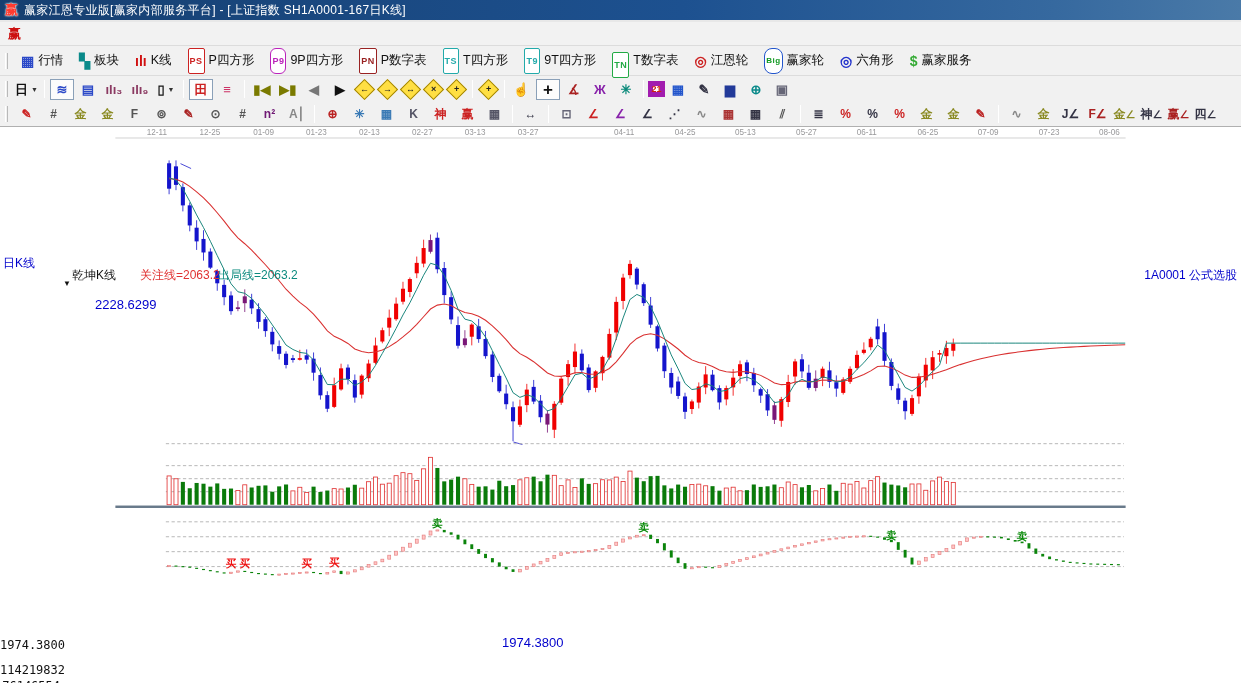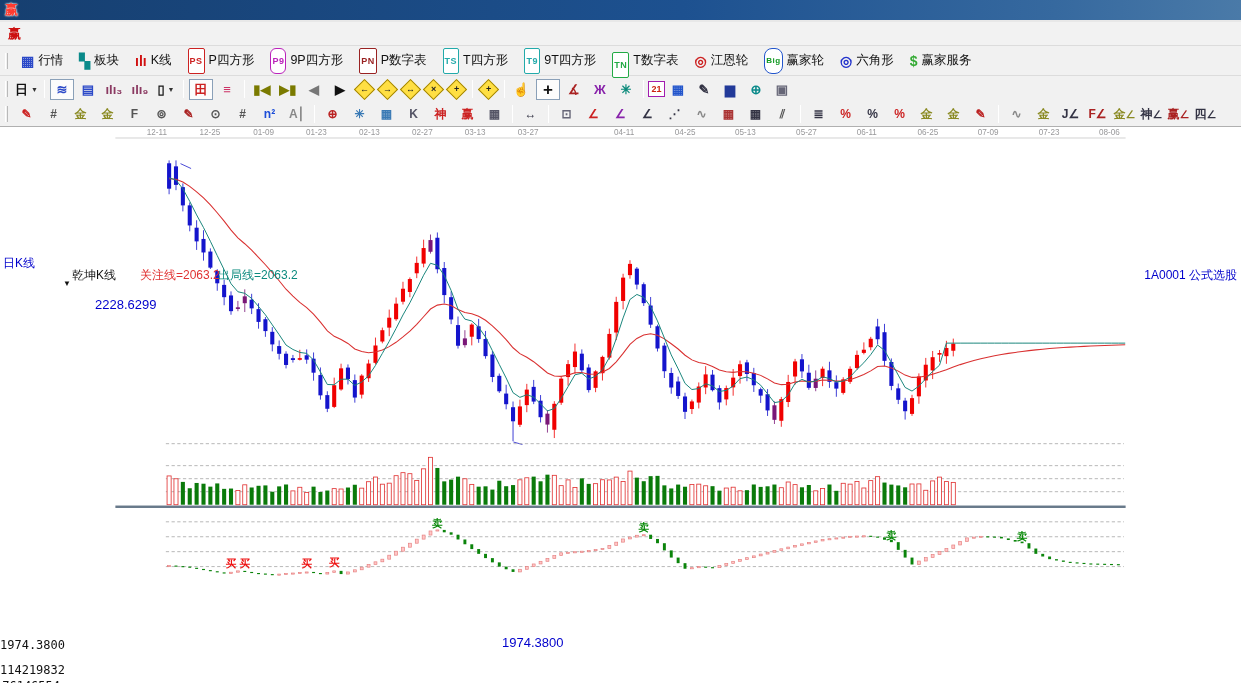--- a/index.html
+++ b/index.html
@@ -20,35 +20,36 @@
 .badge{font-size:9px;font-weight:bold;border:1px solid;background:#fff;min-width:16px;height:24px;display:flex;align-items:center;justify-content:center;padding:12px 1px;border-radius:2px;letter-spacing:.5px}
 .badge-round{border-radius:8px;font-size:8px}
 .tbtn{min-width:24px;height:21px;display:inline-flex;align-items:center;justify-content:center;font-size:13px;font-weight:bold;line-height:1;border:1px solid transparent;margin:0 1px}
 .tbtn.active{background:#fcfcfc;border:1px solid #8aa0b8}
 .tbtn.big{font-size:17px}
 .tbtn3{min-width:25px;height:20px;display:inline-flex;align-items:center;justify-content:center;font-size:12px;font-weight:bold;line-height:1;margin:0 1px}
 .dd-arrow{font-size:7px;color:#333;margin-left:3px}
 .sep{width:1px;height:18px;background:#c6c6c6;border-right:1px solid #fff;margin:0 4px}
 .dia{width:15px;height:15px;transform:rotate(45deg);background:#ffdf43;border:1px solid #a08200;display:inline-flex;align-items:center;justify-content:center;margin:0 4px}
 .dia>span{transform:rotate(-45deg);font-size:9px;font-weight:bold;color:#222;line-height:1}
-.cal21{width:17px;height:16px;border:1px solid #a21caf;background:#fff;color:#cc2211;font-size:9px;font-weight:bold;display:flex;align-items:center;justify-content:center}
+.cal21{width:17px;height:16px;border:5px solid #a21caf;background:#fff;color:#cc2211;font-size:9px;font-weight:bold;display:flex;align-items:center;justify-content:center}
 #chart{position:relative;width:1241px;height:556px;background:#fff;overflow:hidden}
 #cv{position:absolute;left:0;top:0}
 .lbl{position:absolute;font-size:12px;color:#111;line-height:14px;white-space:nowrap}
 .mono{font-family:"DejaVu Sans Mono",monospace;font-size:12px}
 .rlbl{left:0;width:60px;text-align:right}
 .blue{color:#0000cc}
 .red{color:#e03232}
 .teal{color:#0b8a7e}
 </style>
 </head>
 <body>
 
 <div class="titlebar">
   <span class="tb-logo">赢</span>
+  <span class="tb-title">赢家江恩专业版[赢家内部服务平台] - [上证指数 SH1A0001-167日K线]</span>
 </div>
 
 <div class="menubar">
   <span class="menu-logo">赢</span>
 </div>
 
 <div class="toolbar tb1" id="tb1">
     <span class="grip"></span>
     <div class="tb1-item">
       <span class="tb1-glyph" style="color: rgb(43, 73, 200);">▦</span>
@@ -163,21 +164,21 @@
     <span class="grip"></span>
     <span class="tbtn3" style="color: rgb(204, 34, 34);">✎</span>
     <span class="tbtn3" style="color: rgb(85, 85, 85);">#</span>
     <span class="tbtn3" style="color: rgb(138, 138, 34);">金</span>
     <span class="tbtn3" style="color: rgb(138, 138, 34);">金</span>
     <span class="tbtn3" style="color: rgb(85, 85, 85);">F</span>
     <span class="tbtn3" style="color: rgb(85, 85, 85);">⊚</span>
     <span class="tbtn3" style="color: rgb(170, 34, 34);">✎</span>
     <span class="tbtn3" style="color: rgb(85, 85, 85);">⊙</span>
     <span class="tbtn3" style="color: rgb(85, 85, 85);">#</span>
-    <span class="tbtn3" style="color: #1d4ed8;">n²</span>
+    <span class="tbtn3" style="color: #701a75;">n²</span>
     <span class="tbtn3" style="color: rgb(136, 136, 136);">A⎮</span>
     <span class="sep"></span>
     <span class="tbtn3" style="color: rgb(187, 34, 34);">⊕</span>
     <span class="tbtn3" style="color: rgb(58, 122, 181);">✳</span>
     <span class="tbtn3" style="color: rgb(58, 122, 181);">▦</span>
     <span class="tbtn3" style="color: rgb(85, 85, 102);">K</span>
     <span class="tbtn3" style="color: rgb(204, 34, 34);">神</span>
     <span class="tbtn3" style="color: rgb(204, 34, 34);">赢</span>
     <span class="tbtn3" style="color: rgb(85, 85, 102);">▦</span>
     <span class="sep"></span>

